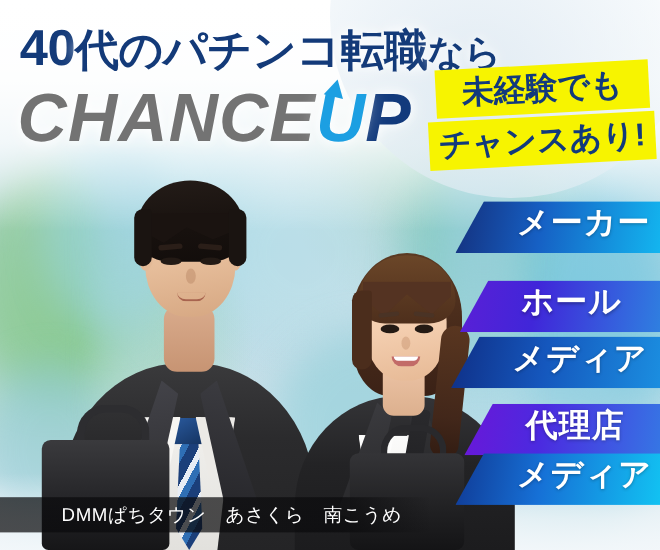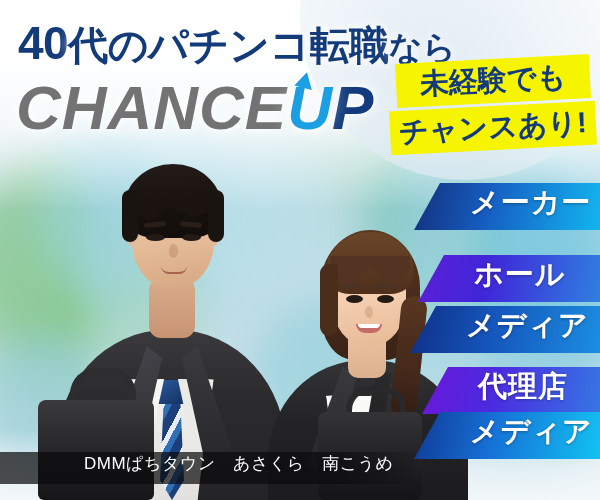--- a/index.html
+++ b/index.html
@@ -308,21 +308,21 @@
   .cat-1 { top: 183px; width: 186px; background: linear-gradient(100deg, #14307d 0%, #1660c4 42%, #13b5ef 100%); }
   .cat-2 { top: 255px; width: 182px; background: linear-gradient(100deg, #5b1fd6 0%, #4026d9 38%, #2f7fe0 100%); }
   .cat-3 { top: 306px; width: 190px; background: linear-gradient(100deg, #0f2f86 0%, #1557bd 45%, #1b8ee0 100%); }
   .cat-4 { top: 367px; width: 178px; background: linear-gradient(100deg, #6a17d8 0%, #4b2ae0 40%, #3676e4 100%); }
   .cat-5 { top: 412px; width: 186px; background: linear-gradient(100deg, #103a95 0%, #1670d6 42%, #12c2f2 100%); }
 
   
   .caption-bar {
     position: absolute; left: 0; top: 452px; width: 392px; height: 32px;
     background: linear-gradient(90deg, rgba(10,10,12,.72) 0%, rgba(10,10,12,.70) 80%, rgba(10,10,12,0) 100%);
-    display: flex;  padding-left: 28px;
+    display: flex; align-items: center;
   }
   .caption-text {
     color: #ffffff; font-size: 17px; margin-left: 56px;
     letter-spacing: .5px; white-space: nowrap;
   }
 </style>
 </head>
 <body>
 
 <div id="banner">

